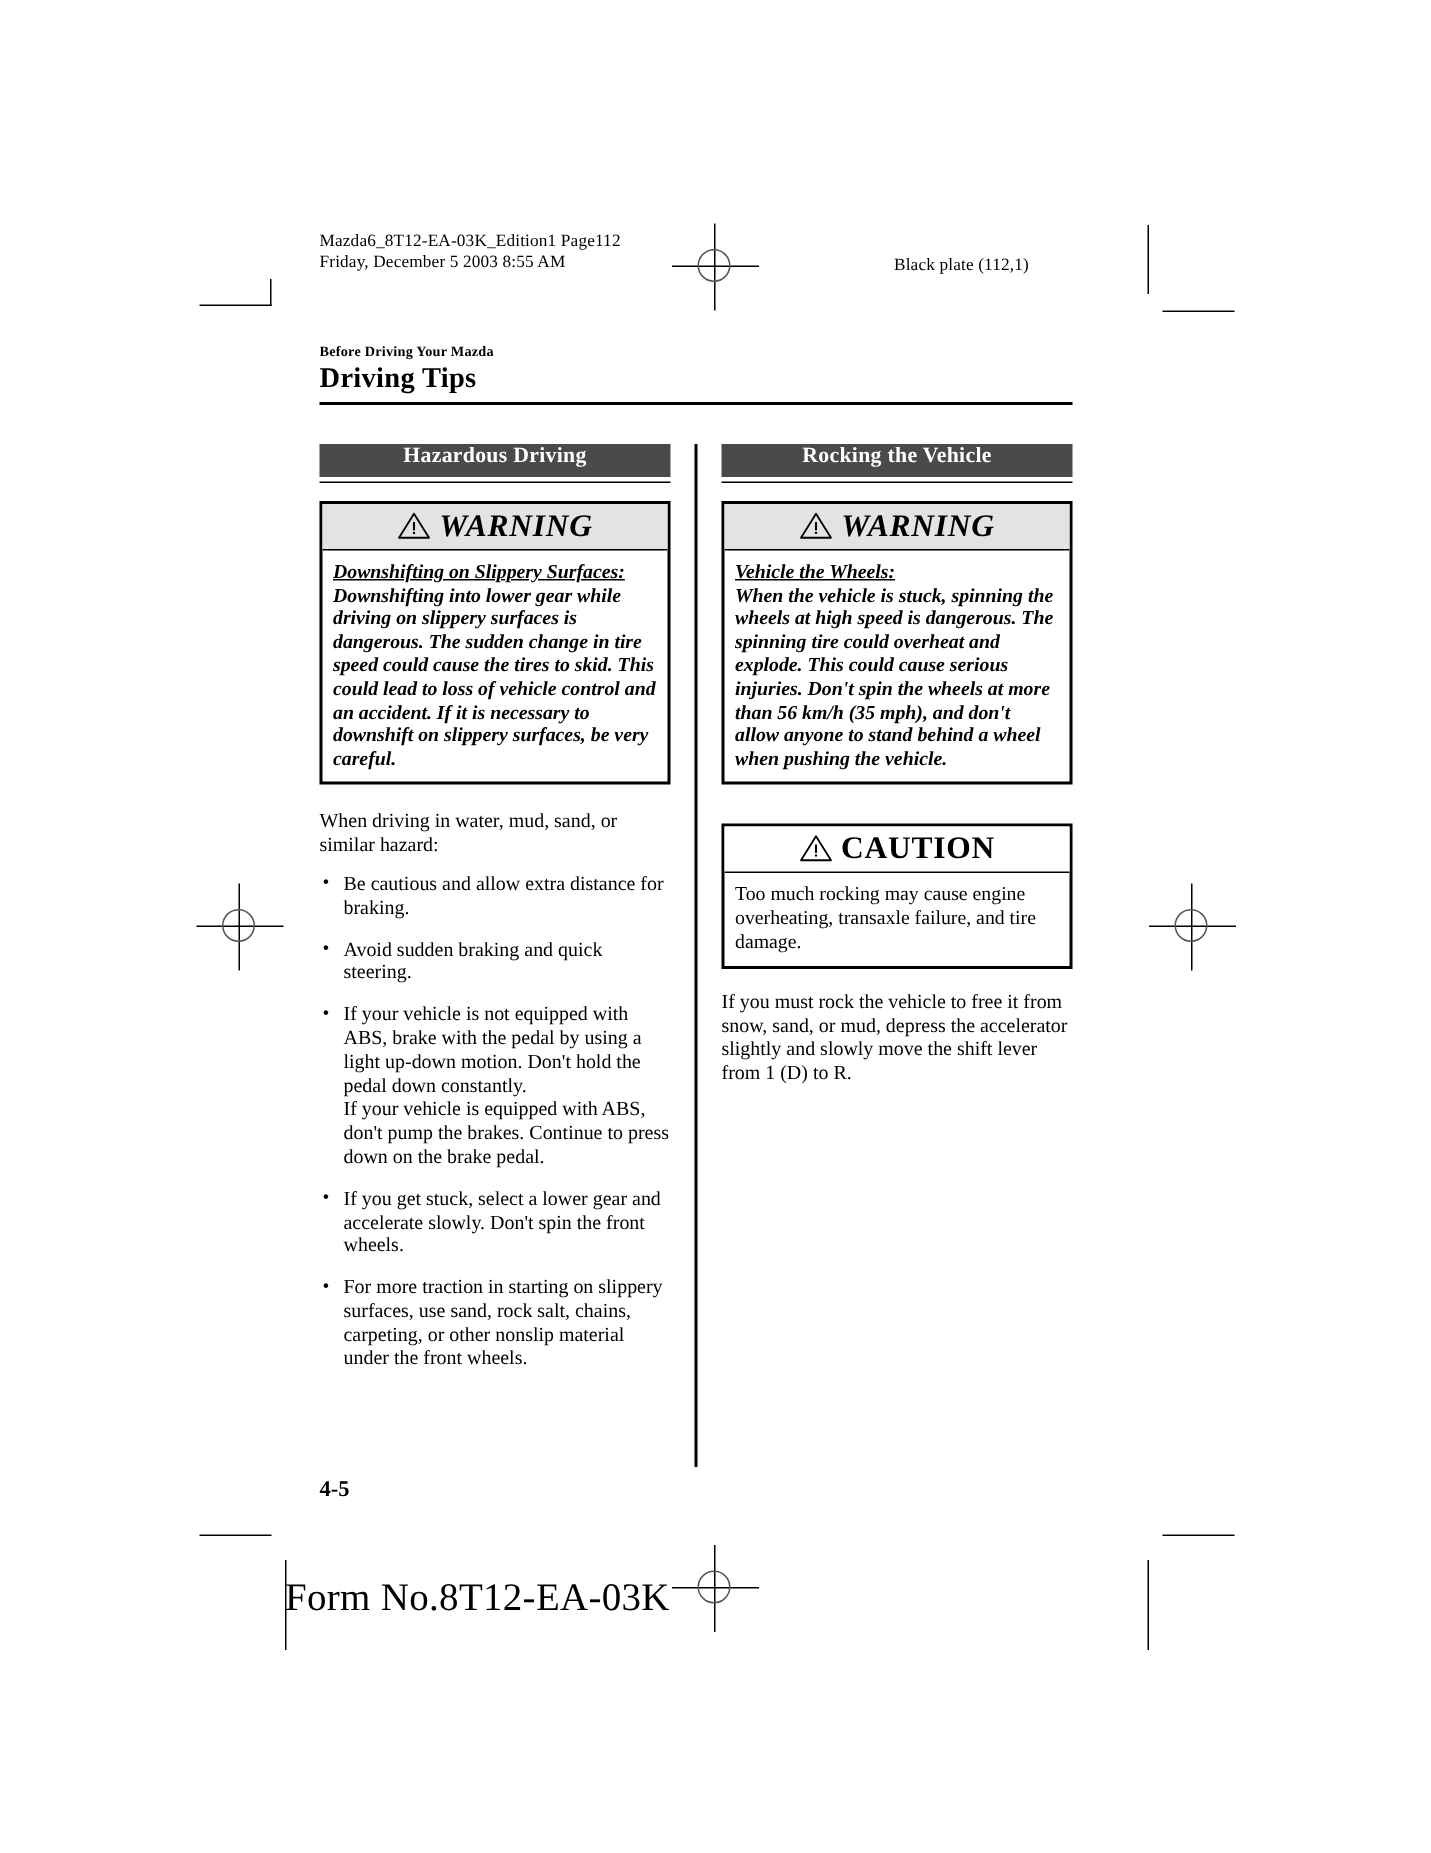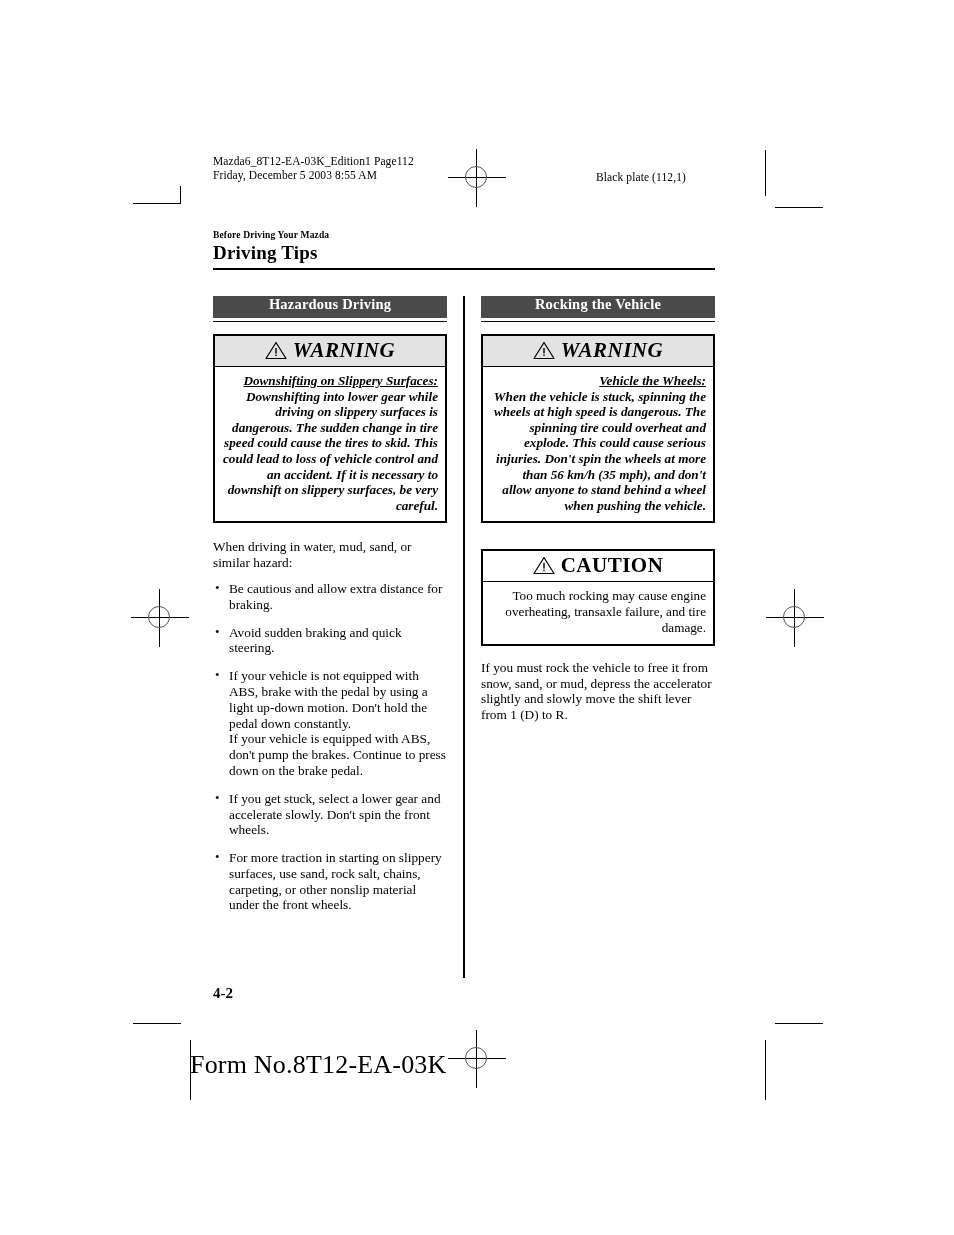--- a/index.html
+++ b/index.html
@@ -140,21 +140,20 @@
     line-height: 1;
   }
   .alert-head.warning .alert-word { font-style: italic; }
   .tri { display: block; }
 
   .alert-body {
     padding: 6px 7px 8px 7px;
     font-family: "Liberation Serif", serif;
     font-size: 13.2px;
     line-height: 15.6px;
-    text-align: right;
   }
   .alert-body.bolditalic {
     font-weight: bold;
     font-style: italic;
   }
   .alert-lead {
     text-decoration: underline;
     display: block;
   }
   .alert-body.plain {
@@ -336,16 +335,16 @@
           </div>
           <div class="alert-body plain">Too much rocking may cause engine overheating, transaxle failure, and tire damage.</div>
         </div>
 
         <div class="body-para tight">If you must rock the vehicle to free it from snow, sand, or mud, depress the accelerator slightly and slowly move the shift lever from 1 (D) to R.</div>
 
       </div>
     </div>
   </div>
 
-  <div class="folio">4-2</div>
+  <div class="folio">4-5</div>
   <div class="form-no">Form No.8T12-EA-03K</div>
 
 </div>
 
 </body></html>

